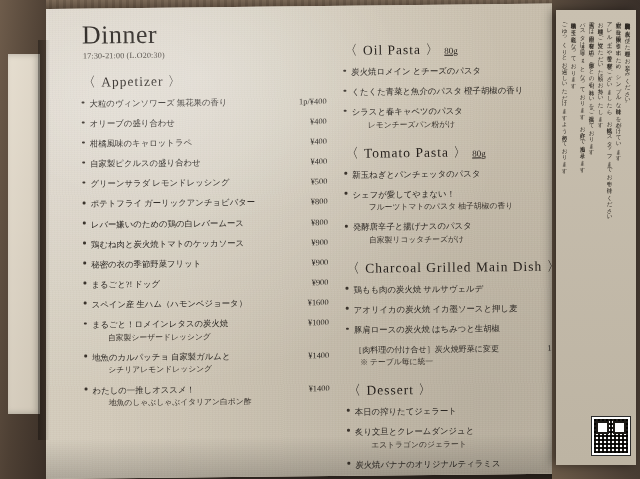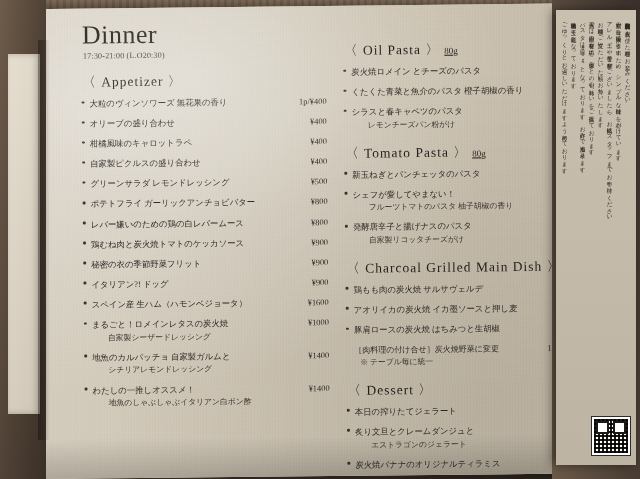--- a/index.html
+++ b/index.html
@@ -289,21 +289,21 @@
           </li>
           <li>
             <span class="nm"><span class="bullet"></span><span>鶏むね肉と炭火焼トマトのケッカソース</span></span>
             <span class="pr">¥900</span>
           </li>
           <li>
             <span class="nm"><span class="bullet"></span><span>秘密の衣の季節野菜フリット</span></span>
             <span class="pr">¥900</span>
           </li>
           <li>
-            <span class="nm"><span class="bullet"></span><span>イタリアン?! ドッグ</span></span>
+            <span class="nm"><span class="bullet"></span><span>まるごと?! ドッグ</span></span>
             <span class="pr">¥900</span>
           </li>
           <li>
             <span class="nm"><span class="bullet"></span><span>スペイン産 生ハム（ハモンベジョータ）</span></span>
             <span class="pr">¥1600</span>
           </li>
           <li>
             <span class="nm"><span class="bullet"></span><span>まるごと！ロメインレタスの炭火焼</span><span class="sub">自家製シーザードレッシング</span></span>
             <span class="pr">¥1000</span>
           </li>

